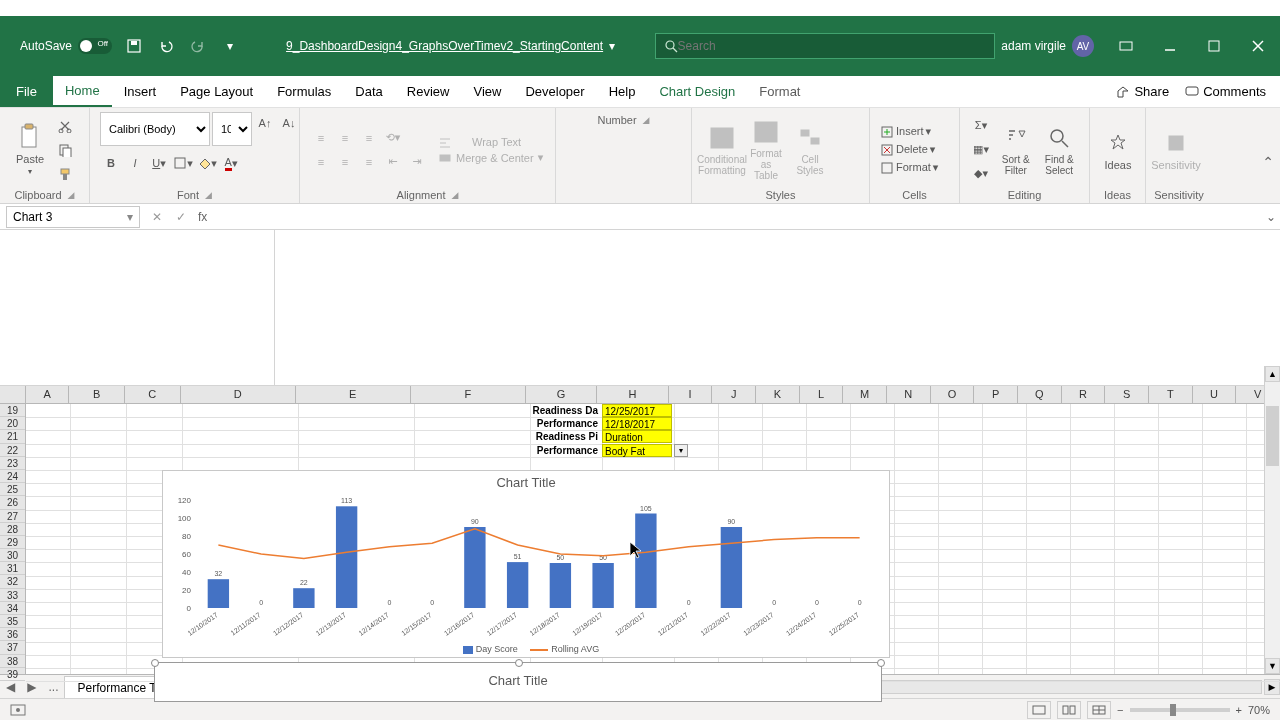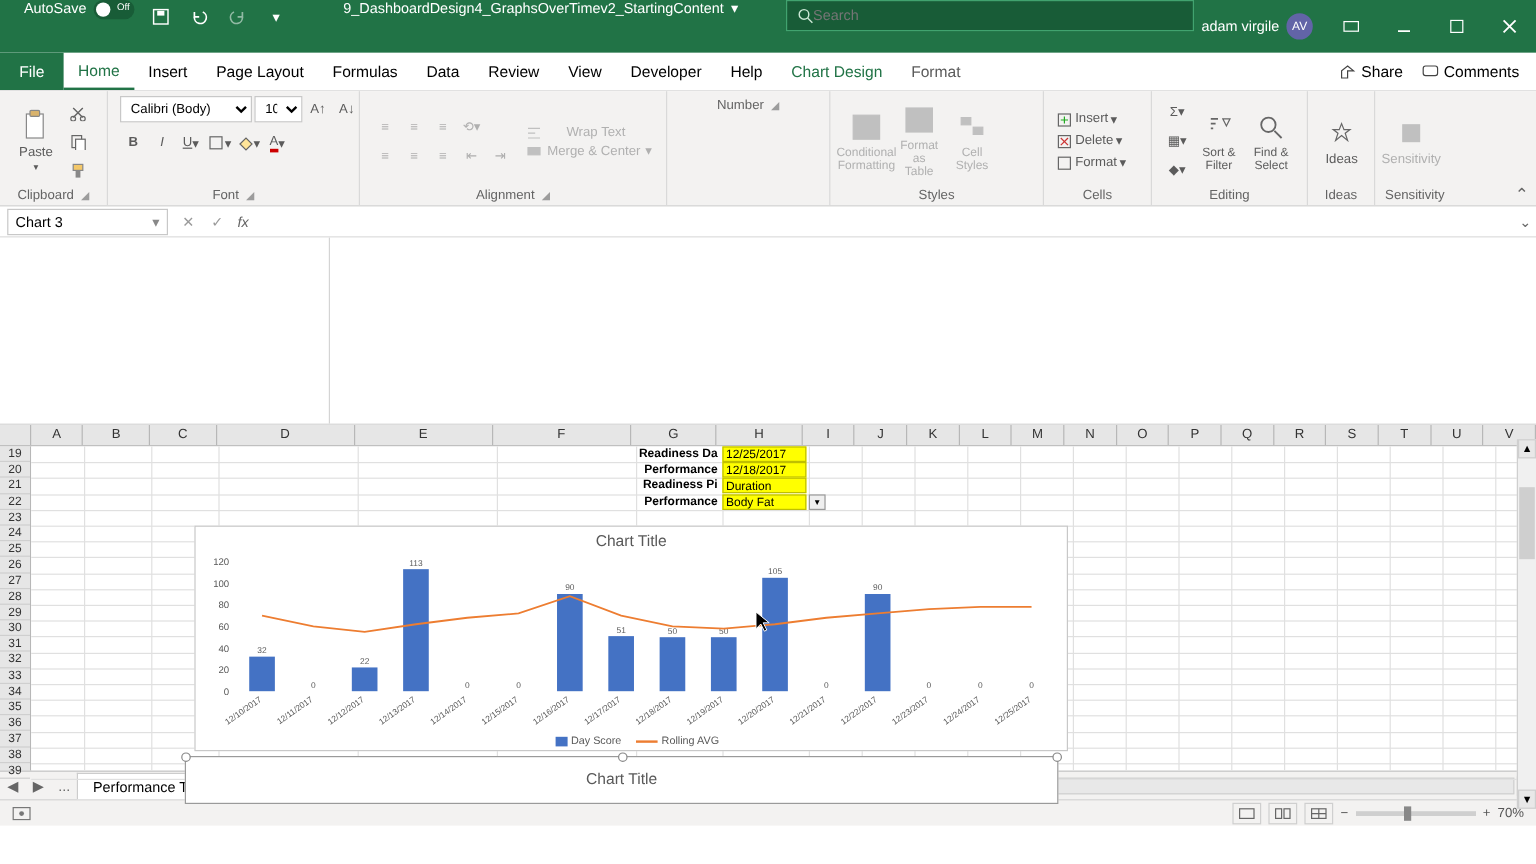--- a/index.html
+++ b/index.html
@@ -1,24 +1,24 @@
 <!DOCTYPE html>
 <html><head>
 <meta charset="utf-8">
 <style>
 * { margin: 0; padding: 0; box-sizing: border-box; font-family: "Segoe UI", Arial, sans-serif; }
 body { width: 1280px; height: 720px; overflow: hidden; background: #fff; position: relative; }
 
 
-.titlebar { height: 44px; background: #217346; display: flex; color: #fff; font-size: 12px; }
+.titlebar { height: 60px; background: #217346; display: flex; align-items: center; color: #fff; font-size: 12px; margin-top: 16px; }
 .titlebar .autosave-label { margin-left: 20px; }
 .titlebar .autosave-toggle { width: 34px; height: 16px; background: #185c37; border-radius: 8px; margin: 0 6px; position: relative; display: inline-block; }
 .titlebar .autosave-toggle::after { content:''; position:absolute; left:2px; top:2px; width:12px; height:12px; border-radius:50%; background:#fff; }
 .titlebar .icon-btn { width: 28px; height: 28px; display: flex; align-items:center; justify-content:center; margin: 0 2px; }
-.titlebar .filename { margin-left: 40px; flex: 0 0 auto; }
+.titlebar .filename { margin-left: 40px; flex: 0 0 auto; text-decoration: underline; }
 .titlebar .searchbox { margin-left: 40px; height: 26px; background: #185c37; border: 1px solid #41a36f; display:flex; align-items:center; padding: 0 8px; width: 340px; }
 .titlebar .searchbox input { background: transparent; border: none; color: #cde8d6; font-size: 12px; width: 100%; outline: none;}
 .titlebar .spacer { flex: 1; }
 .titlebar .user { margin-right: 10px; display: flex; align-items:center; gap: 6px;}
 .titlebar .avatar { width: 22px; height: 22px; border-radius: 50%; background: #6264a7; display:flex; align-items:center; justify-content:center; font-size: 10px;}
 .titlebar .win-btn { width: 44px; height: 44px; display:flex; align-items:center; justify-content:center; }
 
 
 .ribbon-tabs { height: 32px; background: #fff; display:flex; align-items:center; border-bottom: 1px solid #e1e1e1; font-size: 13px; }
 .ribbon-tabs .tab { padding: 0 12px; height: 100%; display:flex; align-items:center; cursor:pointer; }
@@ -27,36 +27,36 @@
 .ribbon-tabs .tab.context { color: #5b5b5b; text-align: center; }
 .ribbon-tabs .right { margin-left:auto; display:flex; align-items:center; gap: 16px; padding-right: 14px;}
 .ribbon-tabs .right .rbtn { display:flex; align-items:center; gap:4px; cursor:pointer;justify-content:flex-end;}
 
 
 .ribbon { height: 96px; background: #f3f2f1; display:flex; border-bottom: 1px solid #d4d4d4; font-size: 11px; color: #5b5b5b; }
 .ribbon .group { border-right: 1px solid #d9d9d9; padding: 4px 10px 2px 10px; display:flex; flex-direction:column; }
 .ribbon .group .controls { flex:1; display:flex; align-items:center; gap:4px;}
 .ribbon .group .glabel { text-align:center; font-size: 11px; color: #646464; padding-top: 2px; display:flex; align-items:center; justify-content:center; gap:6px;}
 .ribbon .launcher { font-size: 9px; opacity:.6;}
-.ribbon select, .ribbon input { font-size: 11px; border: 1px solid #c8c8c8; background:#fff; height: 22px; padding: 0 4px;}
+.ribbon select, .ribbon input { font-size: 11px; border: 1px solid #c8c8c8; background:#fff; height: 34px; padding: 0 4px;}
 .ribbon .bigbtn { width: 40px; display:flex; flex-direction:column; align-items:center; justify-content:center; font-size: 11px; gap: 2px; padding: 2px 4px;}
 .ribbon .bigbtn .ico { width: 28px; height: 28px; display:flex; align-items:center; justify-content:center;}
 .ribbon .smbtn { width: 22px; height: 22px; display:flex; align-items:center; justify-content:center; border: 1px solid transparent;}
 .ribbon .disabled { color: #b0b0b0 !important; }
 .ribbon .disabled svg path, .ribbon .disabled svg rect, .ribbon .disabled svg line { stroke: #c0c0c0 !important; fill: #c0c0c0 !important; }
 .ribbon .stack { display:flex; flex-direction:column; gap: 2px;}
 .ribbon .row { display:flex; gap: 2px;}
 .collapse-arrow { position:absolute; right: 6px; top: 154px; font-size: 14px; color:#666; cursor:pointer;}
 
 
 .fbar { height: 26px; border-bottom: 1px solid #d4d4d4; display:flex; align-items:center; font-size: 12px; }
 .fbar .namebox { width: 134px; height: 22px; border: 1px solid #c8c8c8; margin-left: 6px; display:flex; align-items:center; padding: 0 6px; justify-content:space-between;}
 .fbar .fxbtns { display:flex; gap: 2px; margin: 0 6px;}
 .fbar .fxbtns div { width: 22px; height: 22px; display:flex; align-items:center; justify-content:center; color:#9a9a9a;}
-.fbar .fx { font-style: italic; color:#666; margin-right: 6px;}
+.fbar .fx { color:#666; margin-right: 6px;}
 .fbar .finput { flex:1; border:none; height:22px; outline:none; padding: 0 4px;}
 .fbar .expand { width: 18px; text-align:center; color:#666;}
 
 
 .uppergrid { height: 156px; background: #fff; border-bottom: 1px solid #d4d4d4; position: relative;}
 .uppergrid::before { content:''; position:absolute; left: 274px; top:0; bottom:0; width:1px; background:#d4d4d4;}
 
 
 .colheaders { height: 18px; background: #e6e6e6; display:flex; font-size: 11px; color:#333; border-bottom: 1px solid #b7b7b7;}
 .colheaders .corner { width: 26px; border-right: 1px solid #b7b7b7;}

